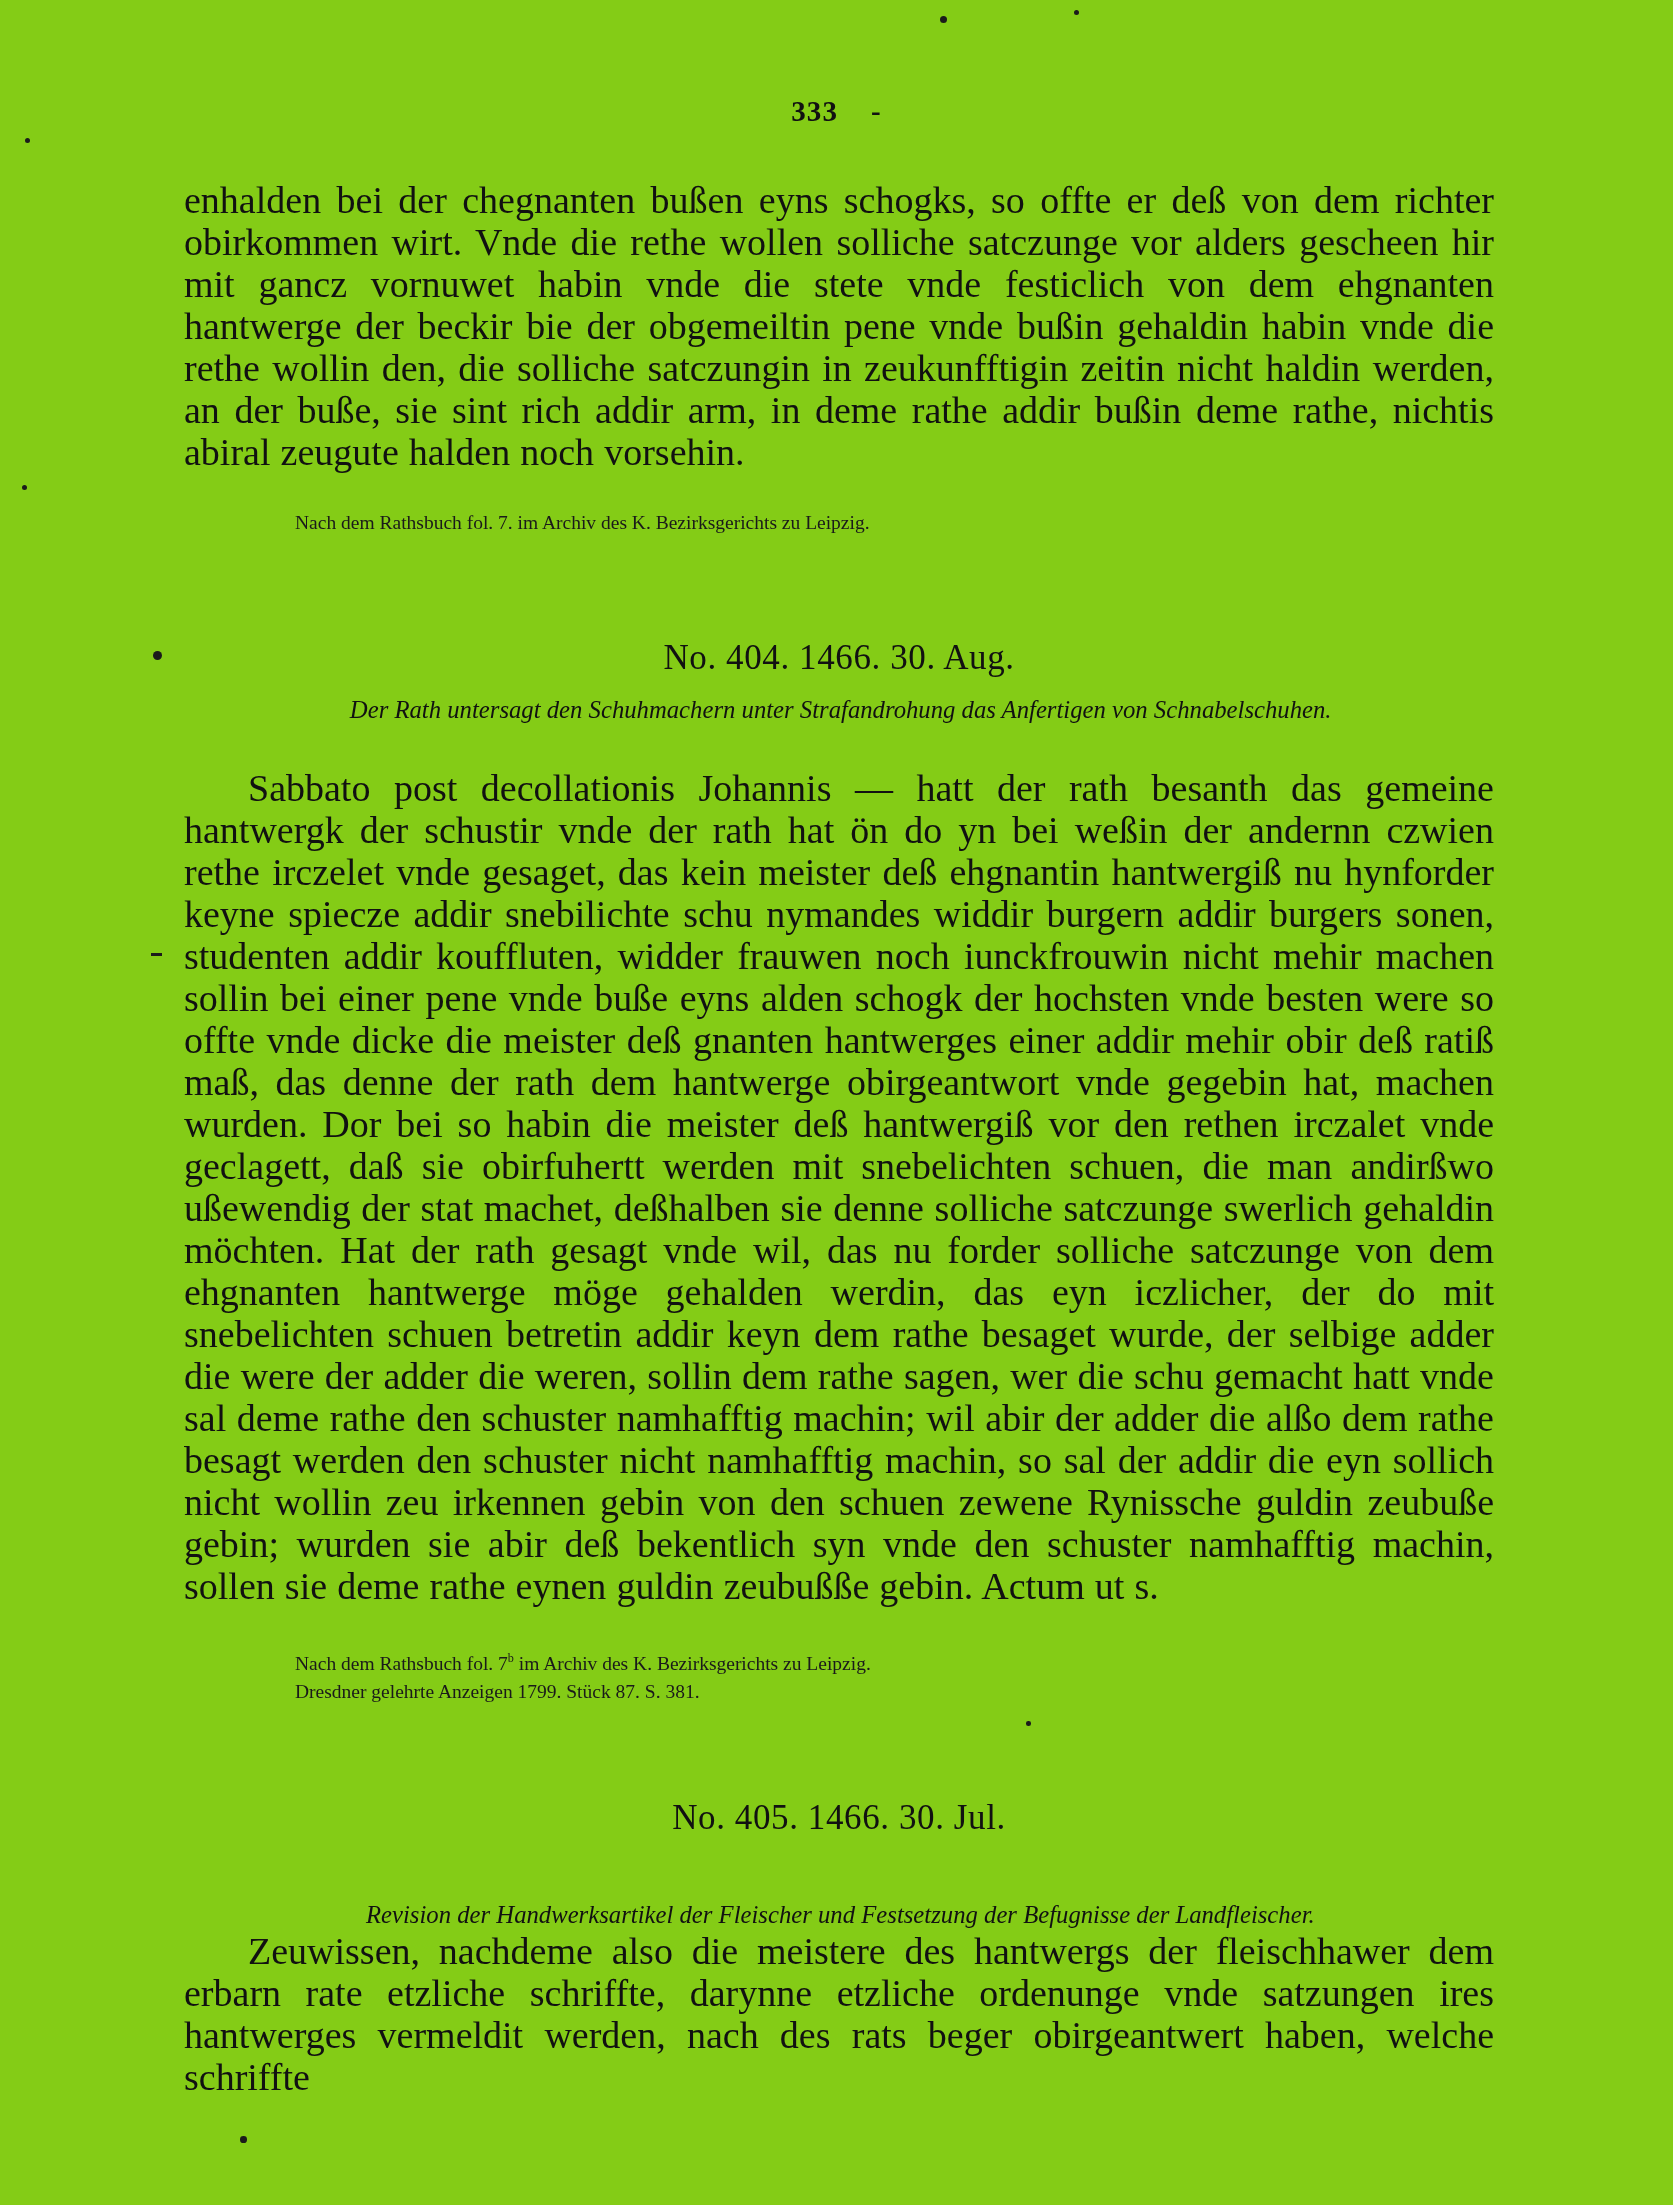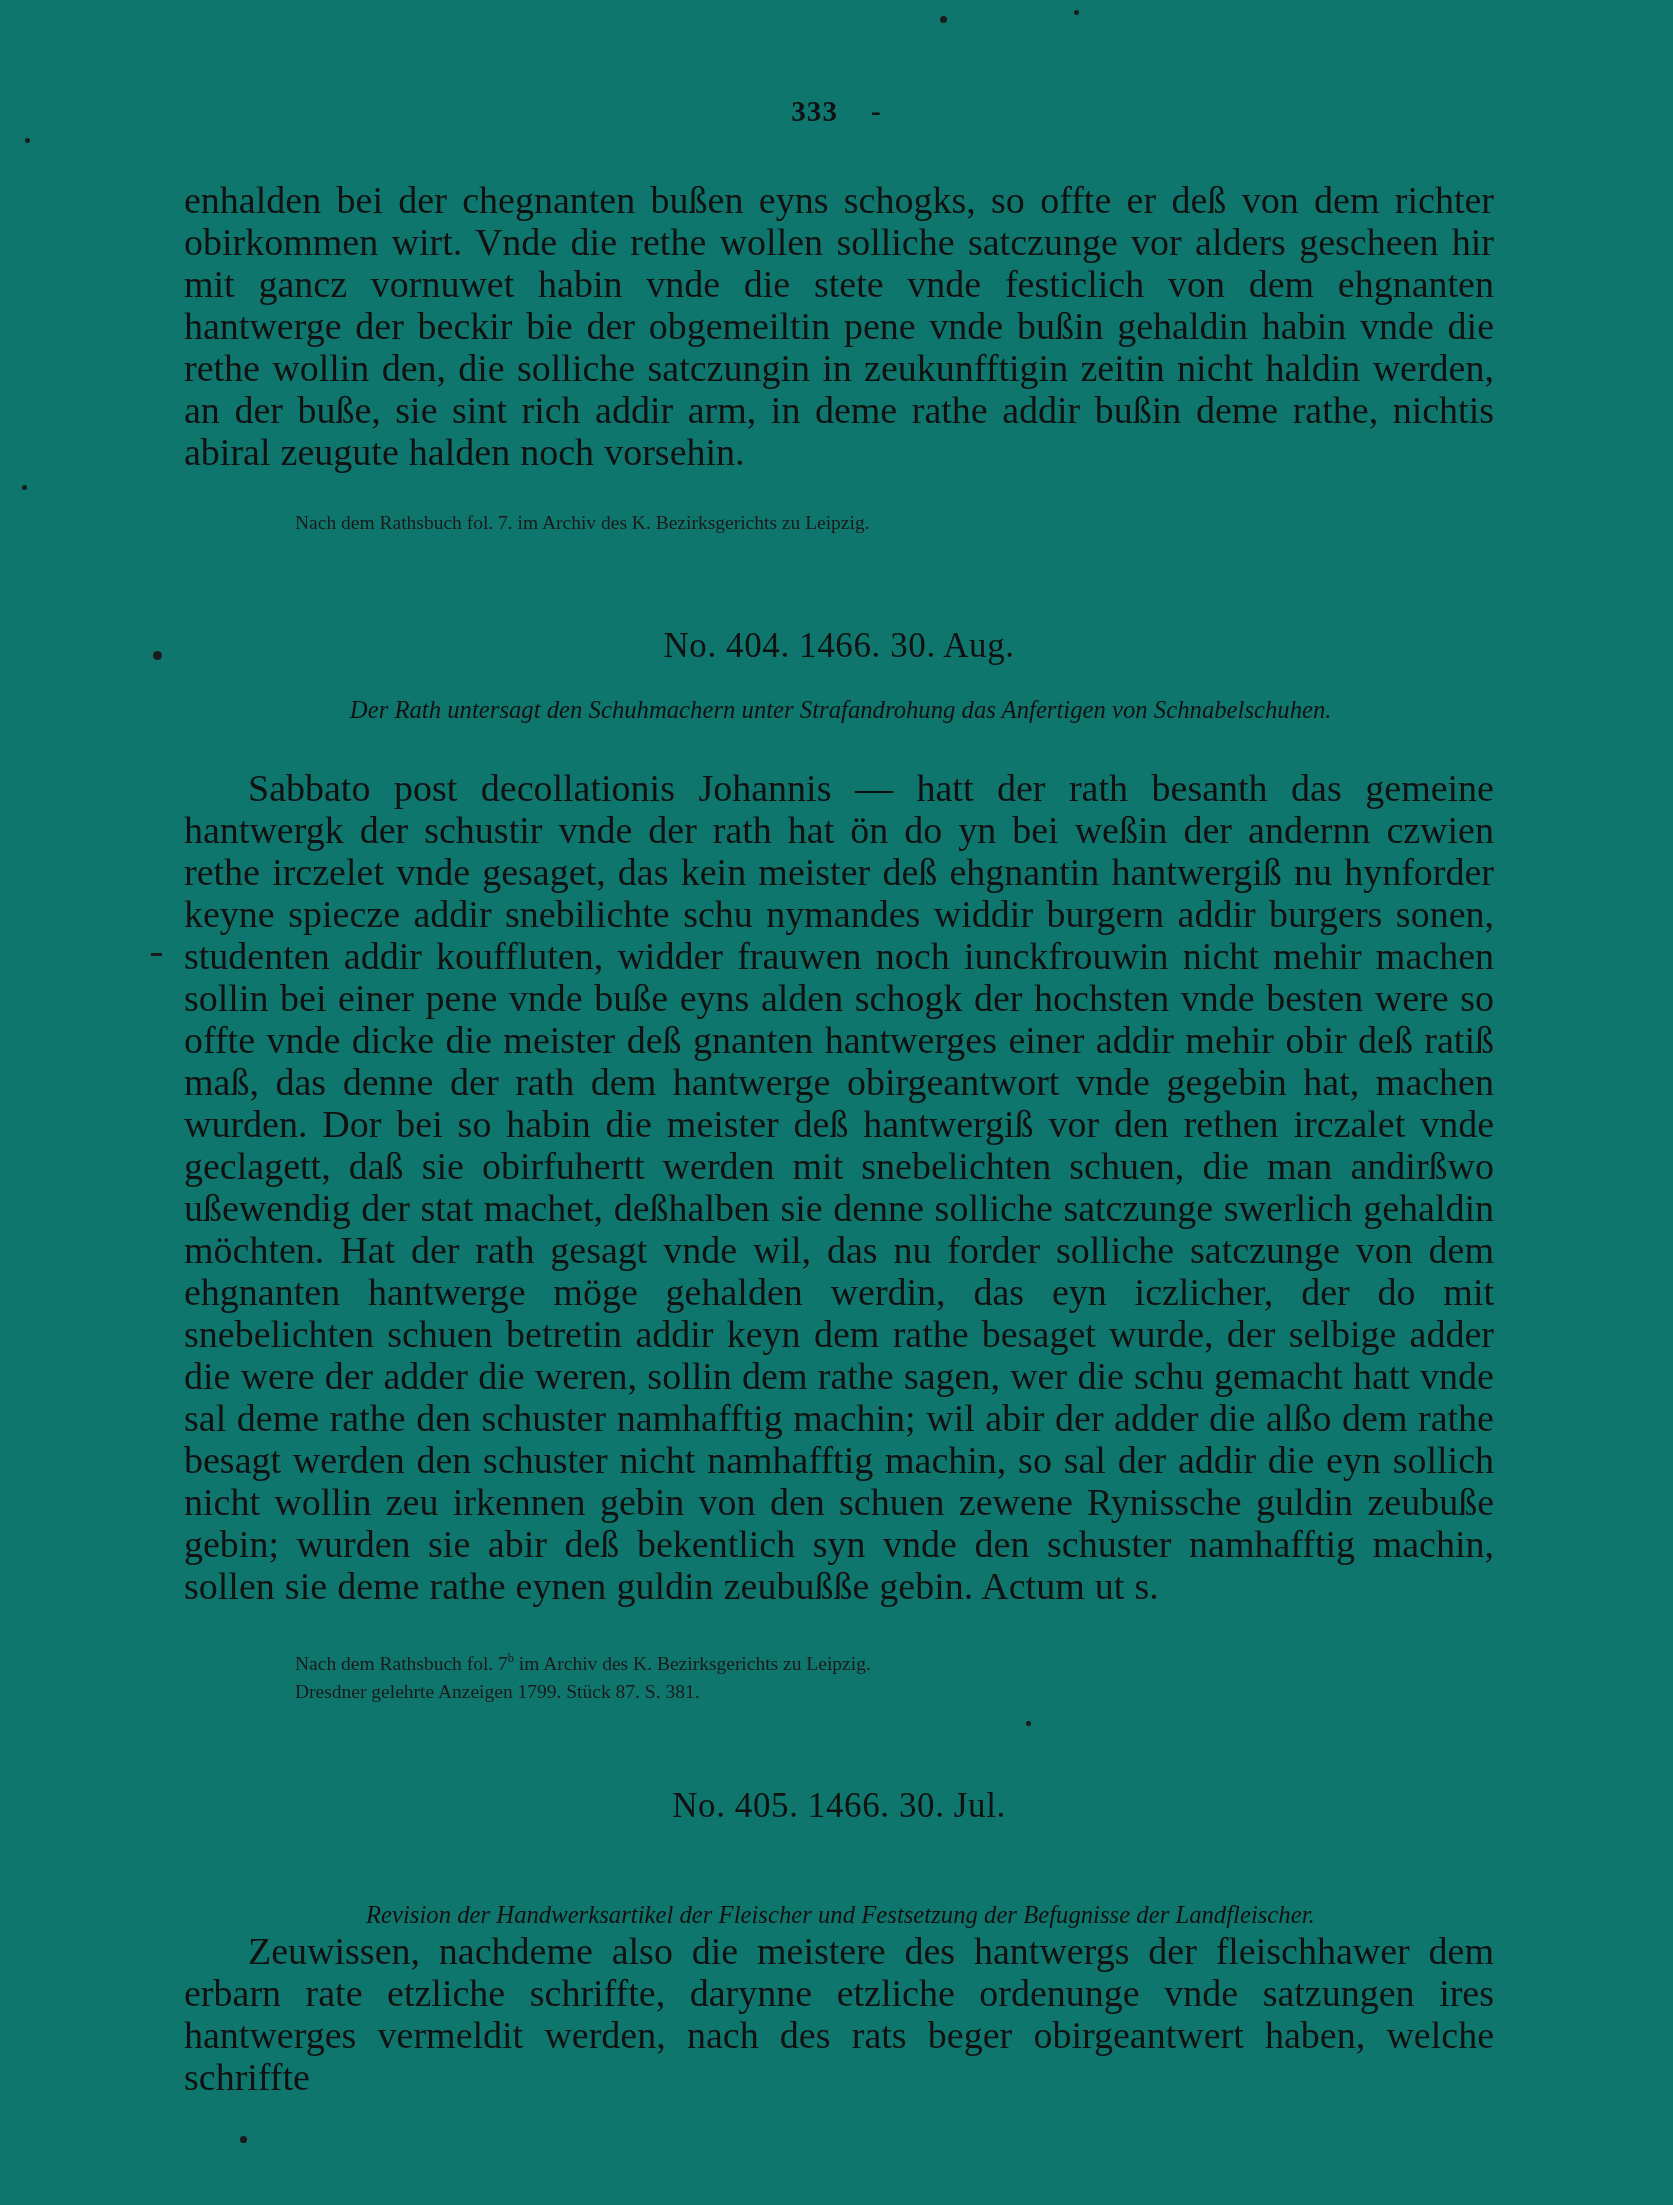--- a/index.html
+++ b/index.html
@@ -8,21 +8,21 @@
     background: #ffffff;
   }
   body {
     font-family: "Liberation Serif", "DejaVu Serif", serif;
     color: #111111;
   }
   #page {
     position: relative;
     width: 1673px;
     height: 2205px;
-    background: #0f766e;
+    background: #84cc16;
     overflow: hidden;
   }
   
   .page-header {
     position: absolute;
     top: 95px;
     left: 0;
     width: 1673px;
     text-align: center;
     font-size: 29px;
@@ -70,21 +70,21 @@
     position: absolute;
     left: 295px;
     width: 1196px;
   }
   sup.folio {
     font-size: 12.2px;
     vertical-align: super;
   }
   
   h2.doc-heading {
-    margin: 0;
+    margin: 12px;
     font-size: 35px;
     line-height: 40px;
     font-weight: normal;
     text-align: center;
     letter-spacing: 0.6px;
     font-family: "Liberation Serif", "DejaVu Serif", serif;
   }
   .heading-block {
     position: absolute;
     left: 184px;

